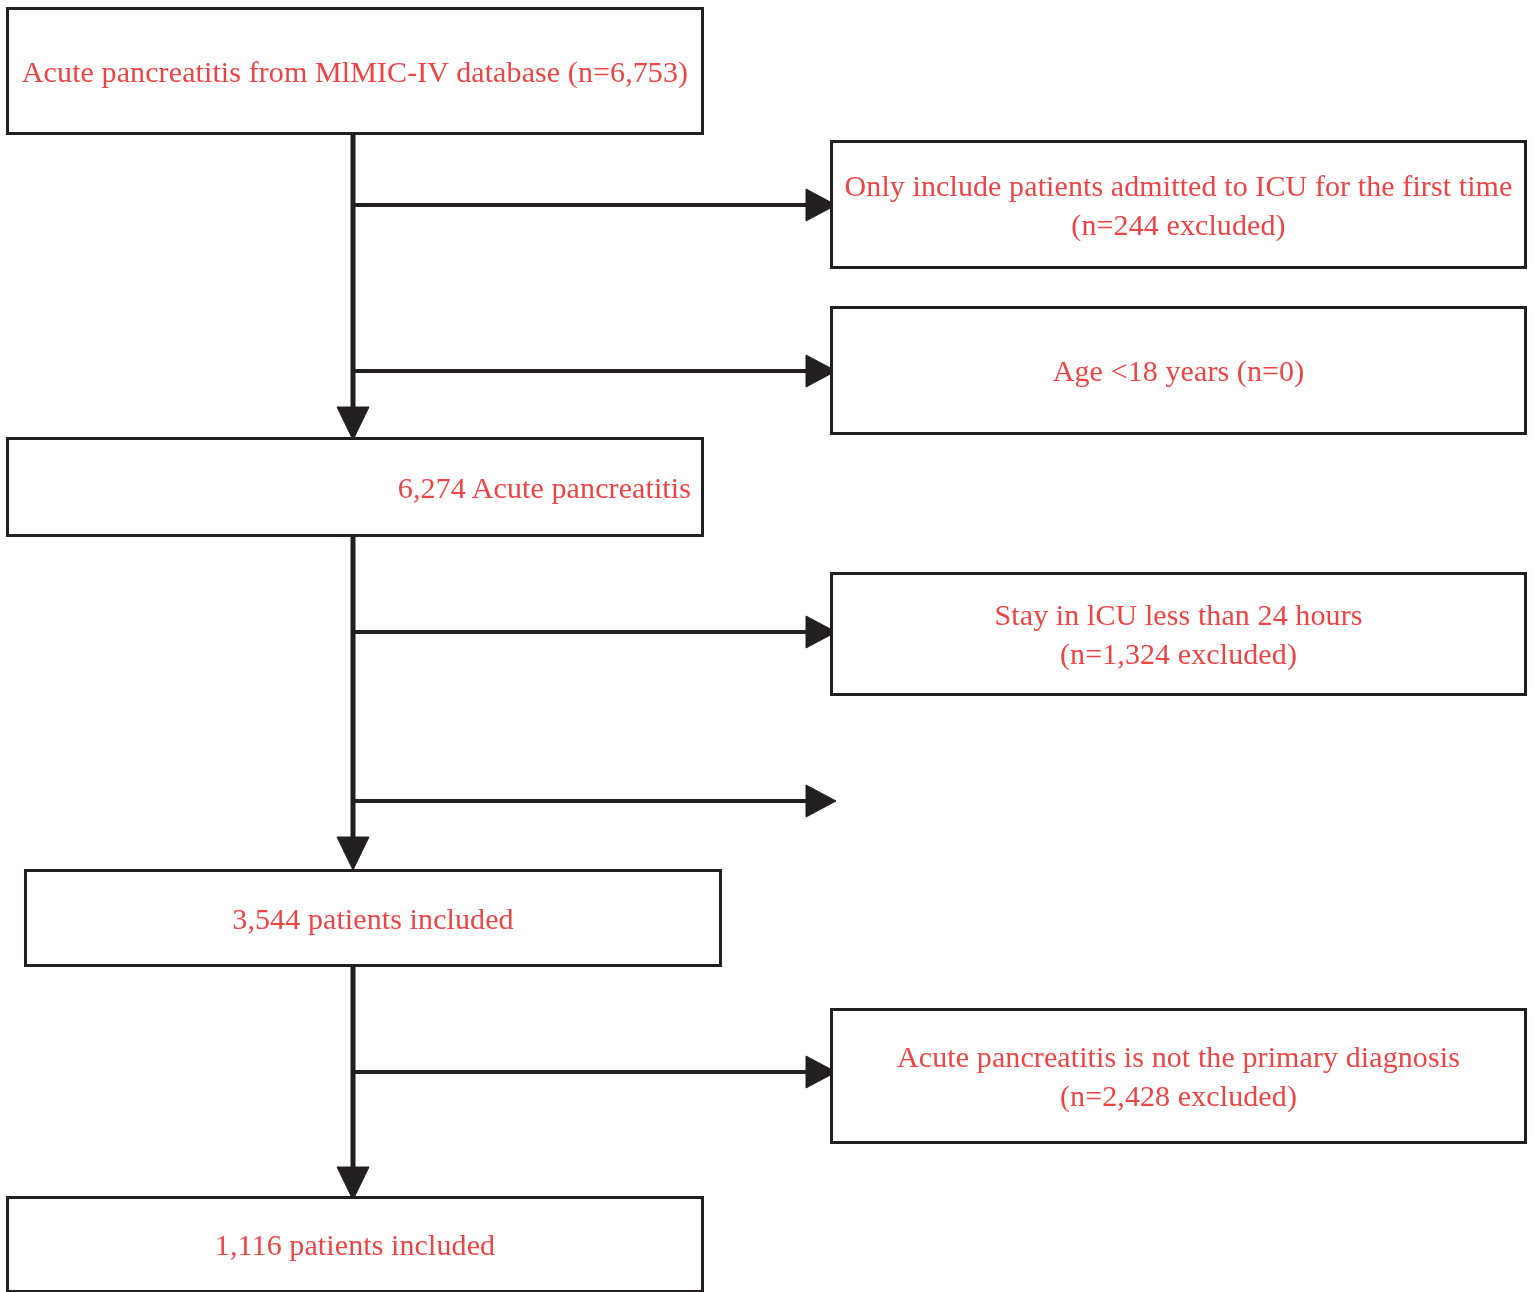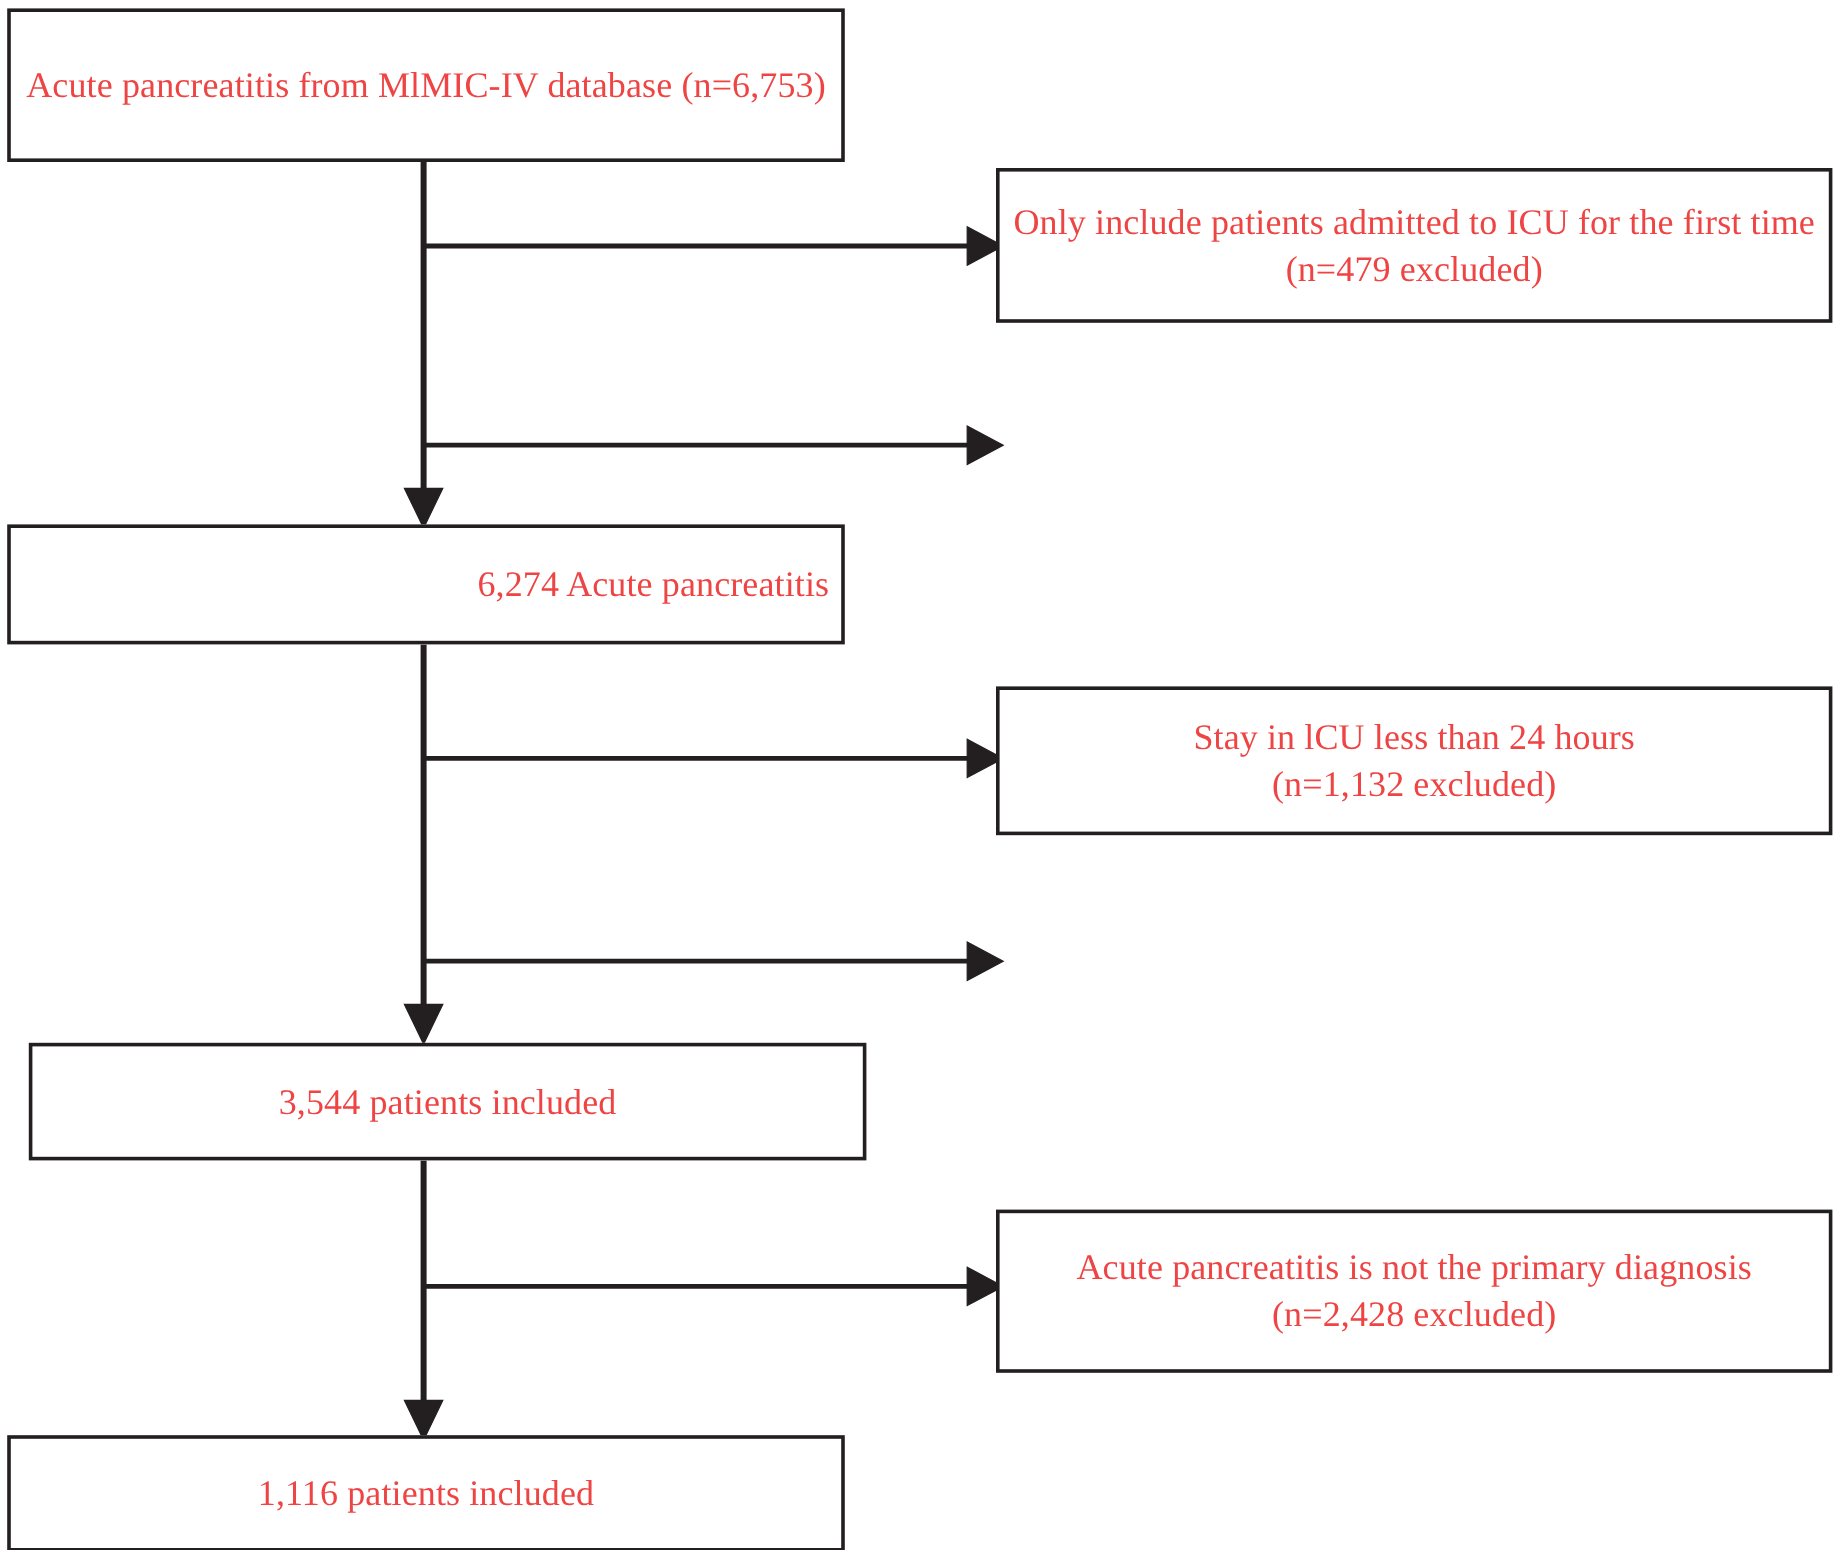--- a/index.html
+++ b/index.html
@@ -92,27 +92,30 @@
   <div class="node" style="left:24px; top:869px; width:698px; height:98px;">
     <span class="label">3,544 patients included</span>
   </div>
 
   <div class="node" style="left:6px; top:1196px; width:698px; height:97px;">
     <span class="label">1,116 patients included</span>
   </div>
 
   <div class="node" style="left:830px; top:140px; width:697px; height:129px;">
     <span class="label">Only include patients admitted to ICU for the first time
-(n=479 excluded)</span>
+(n=244 excluded)</span>
   </div>
 
+  <div class="node" style="left:830px; top:306px; width:697px; height:129px;">
+    <span class="label">Age &lt;18 years (n=0)</span>
+  </div>
 
   <div class="node" style="left:830px; top:572px; width:697px; height:124px;">
     <span class="label">Stay in lCU less than 24 hours
-(n=1,132 excluded)</span>
+(n=1,324 excluded)</span>
   </div>
 
 
   <div class="node" style="left:830px; top:1008px; width:697px; height:136px;">
     <span class="label">Acute pancreatitis is not the primary diagnosis
 (n=2,428 excluded)</span>
   </div>
 
 </div>
 

